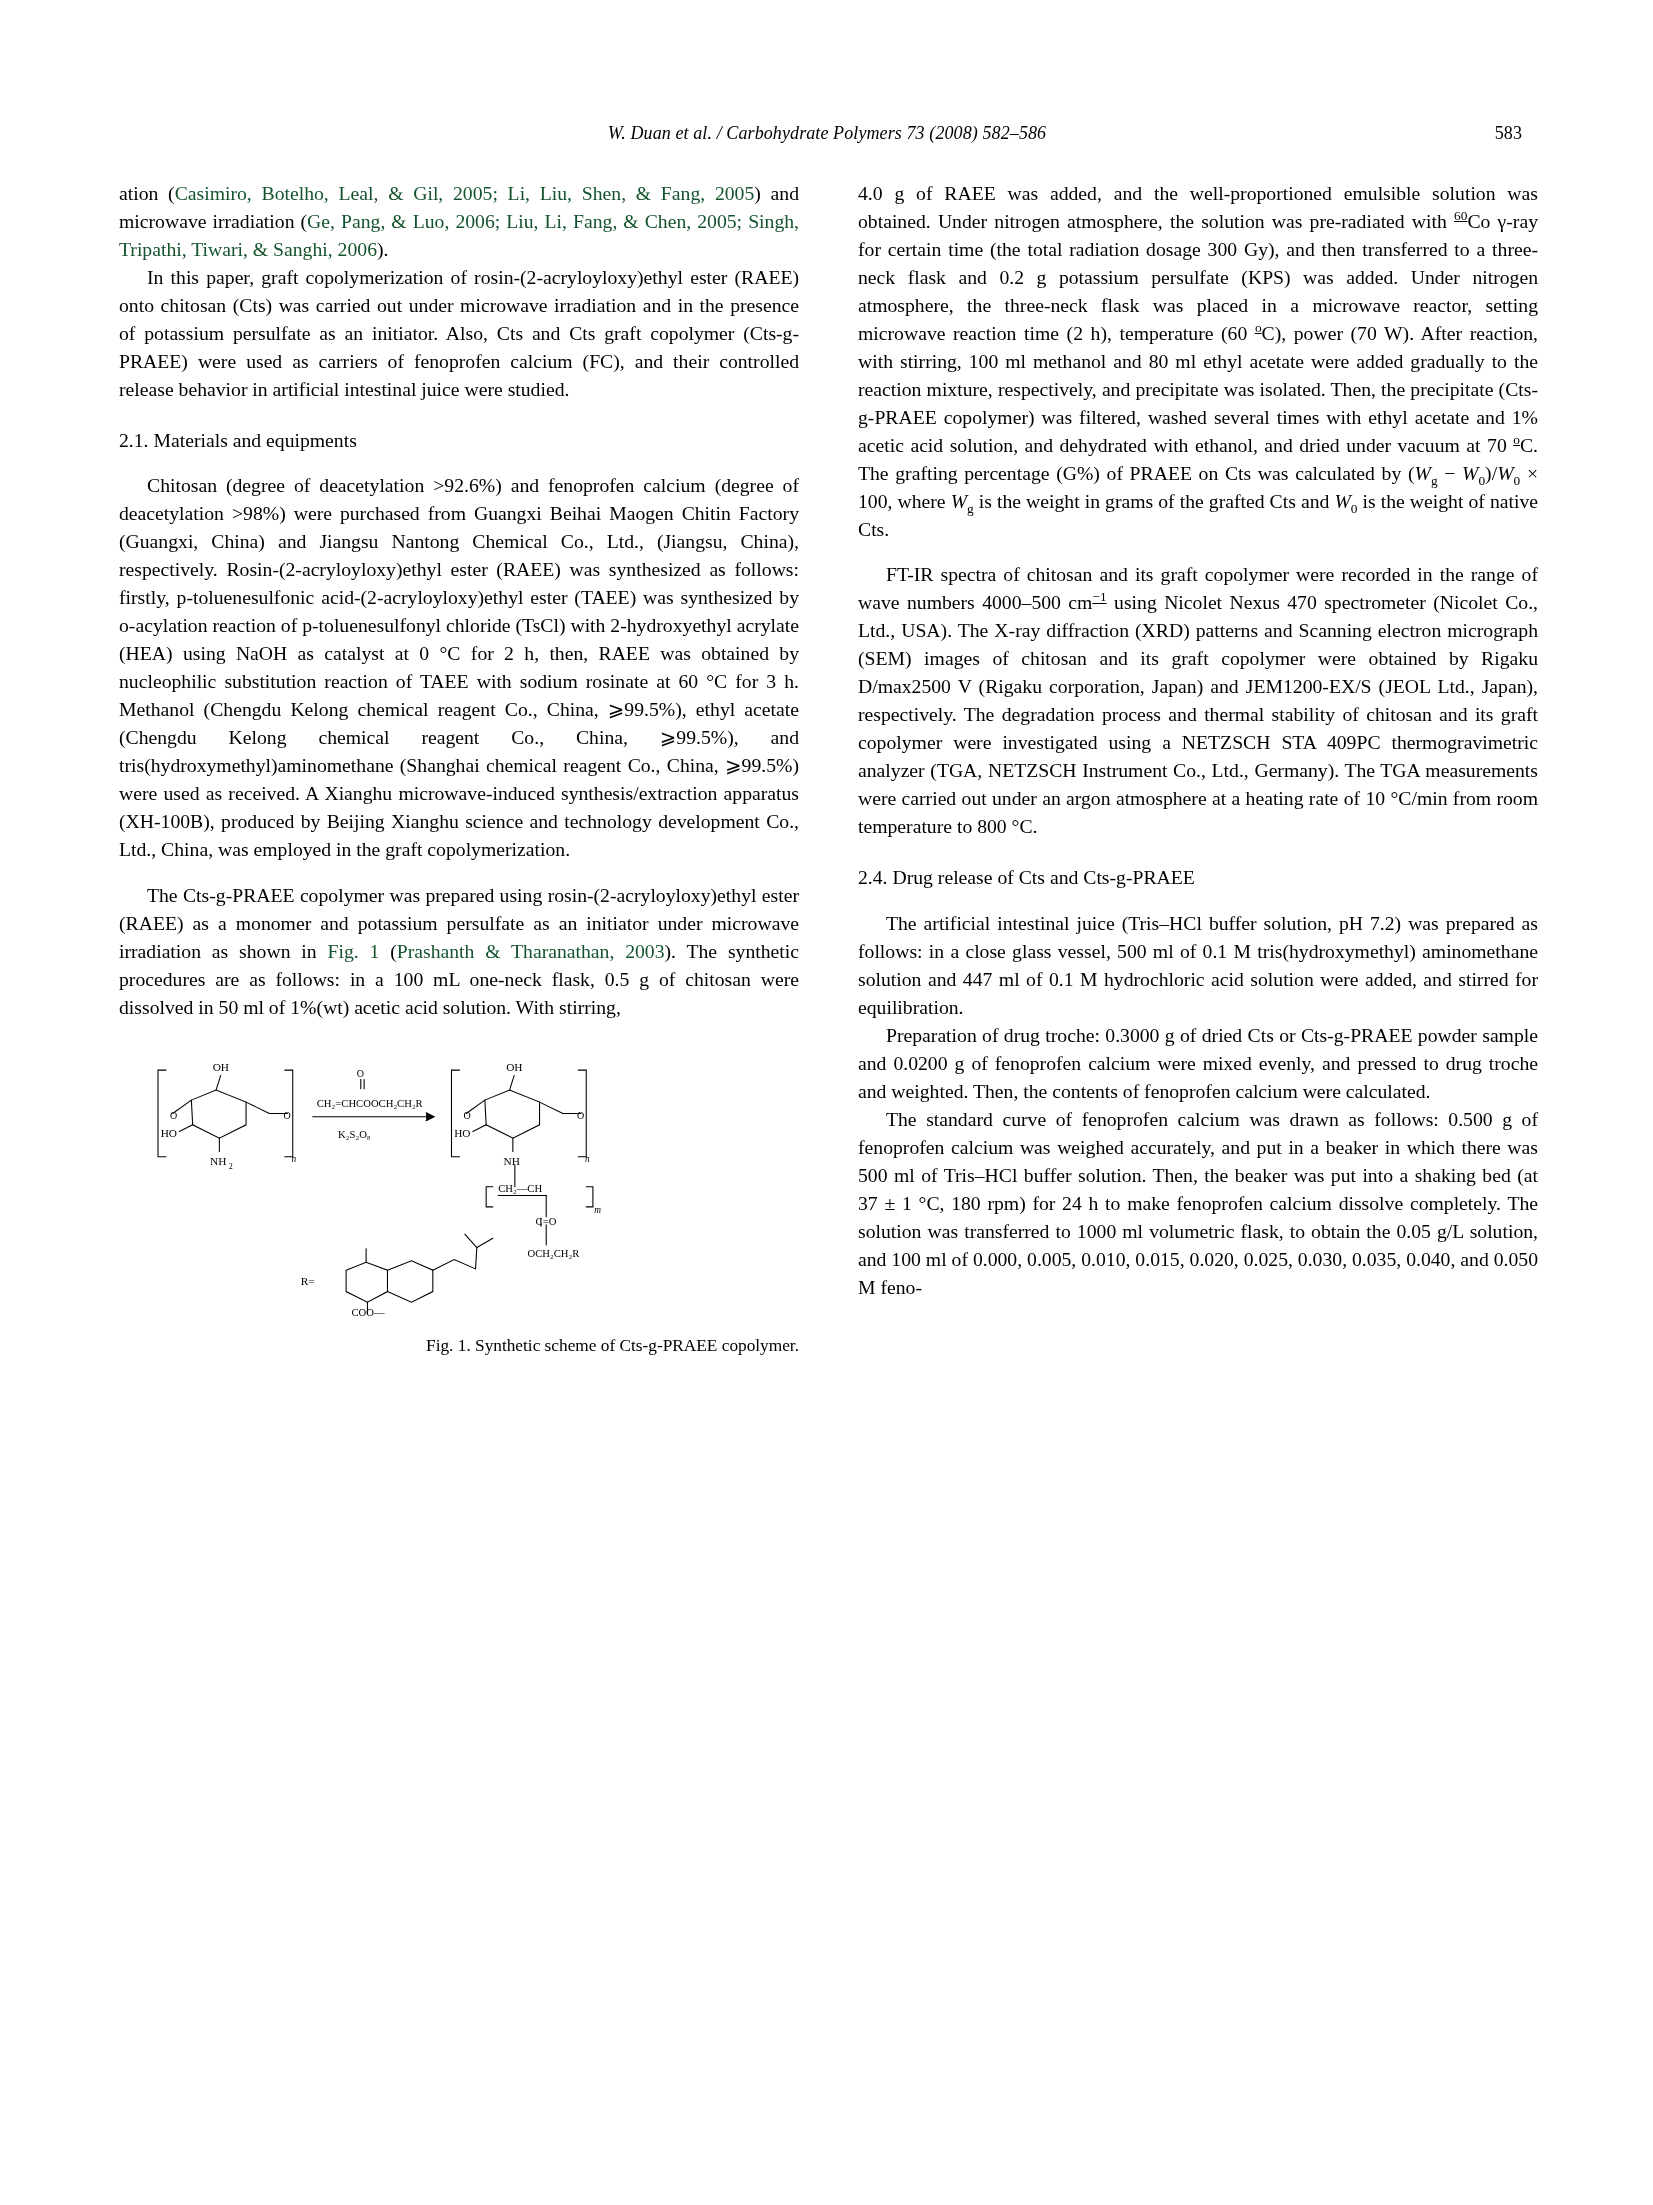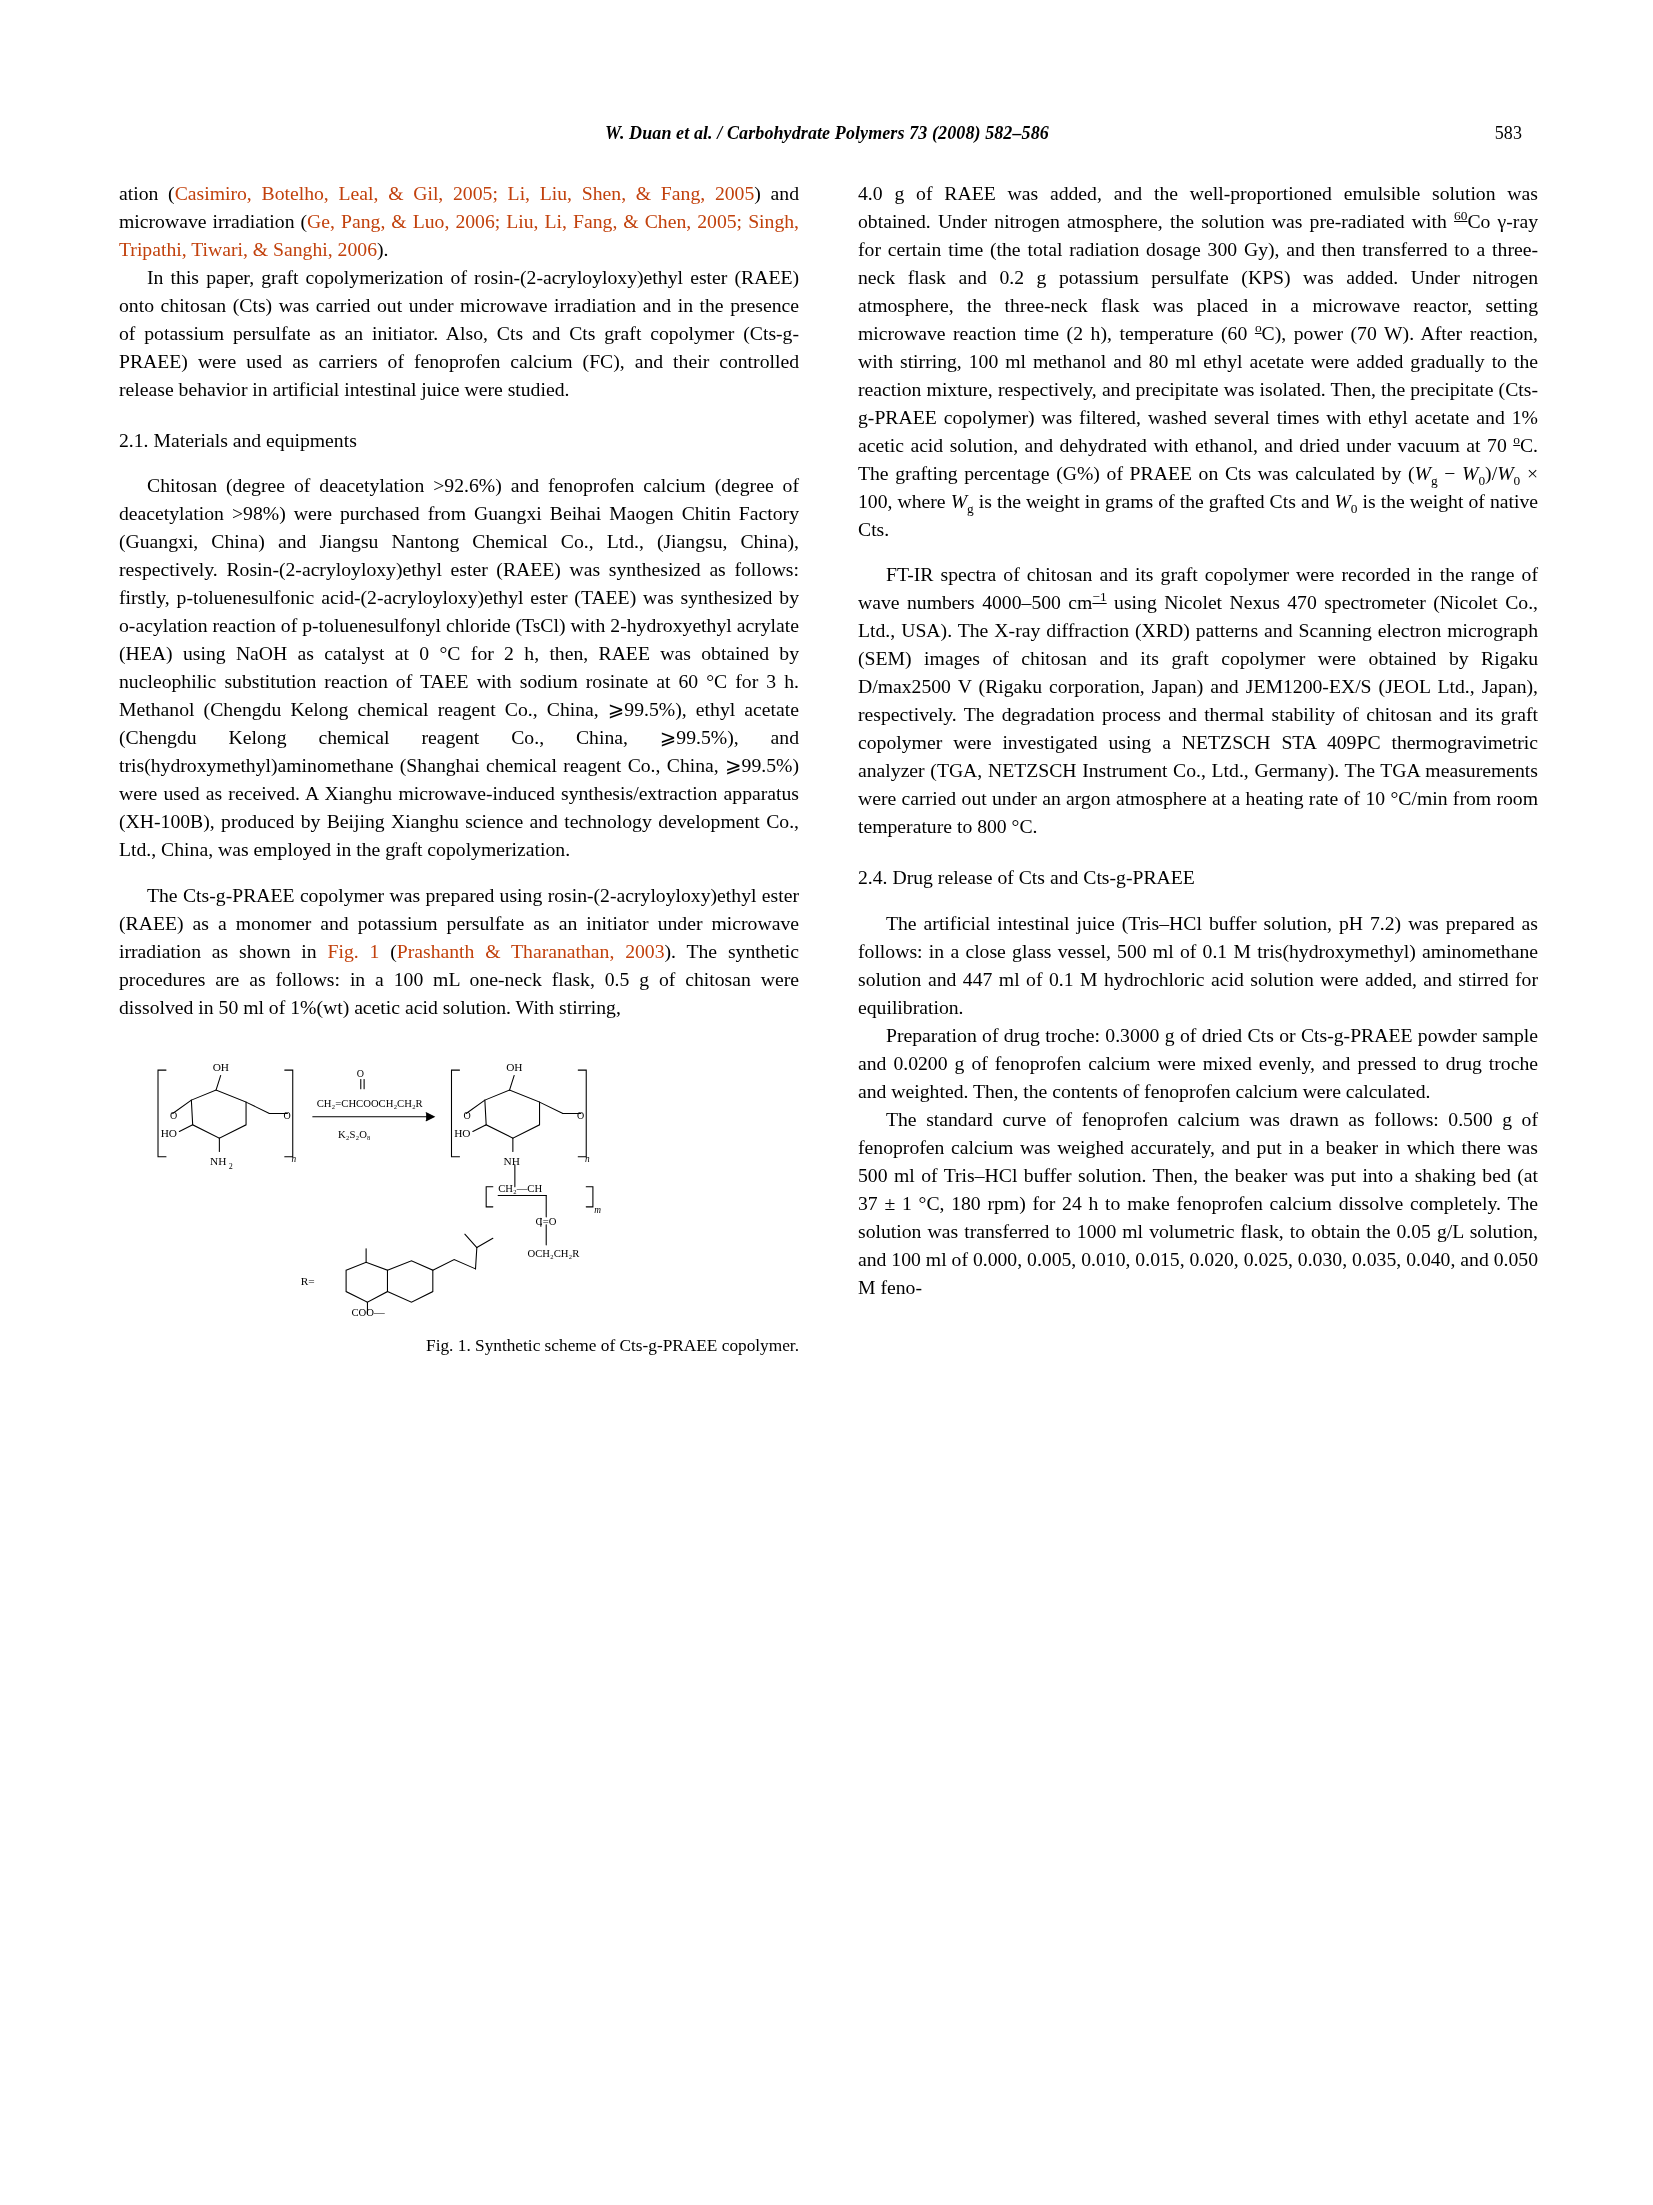--- a/index.html
+++ b/index.html
@@ -29,21 +29,20 @@
     right: 120px;
     height: 27px;
     font-style: italic;
     font-size: 18px;
     letter-spacing: 0.1px;
   }
   .running-head .rh-center {
     position: absolute;
     left: 0; right: 0;
     text-align: center;
-    font-weight: bold;
   }
   .running-head .rh-page {
     position: absolute;
     right: 12px;
     top: 0;
     font-style: normal;
     font-size: 18px;
     margin-left: 48px;
   }
   .columns {
@@ -61,21 +60,21 @@
     line-height: 28px;
     hyphens: manual;
   }
   .col.left { margin-right: 59px; }
   p {
     margin: 0;
     text-align: justify;
   }
   p.indent { text-indent: 28px; }
   p.noindent { text-indent: 0; }
-  .link { color: #c2410c; margin-top: 36px; }
+  .link { color: #14532d; margin-top: 36px; }
   h2.section {
     font-size: 20px;
     font-weight: bold;
     margin: 25px 0 0 0;
     text-align: left;
     line-height: 27px;
   }
   h3.subsection {
     font-size: 19.7px;
     font-weight: normal;

